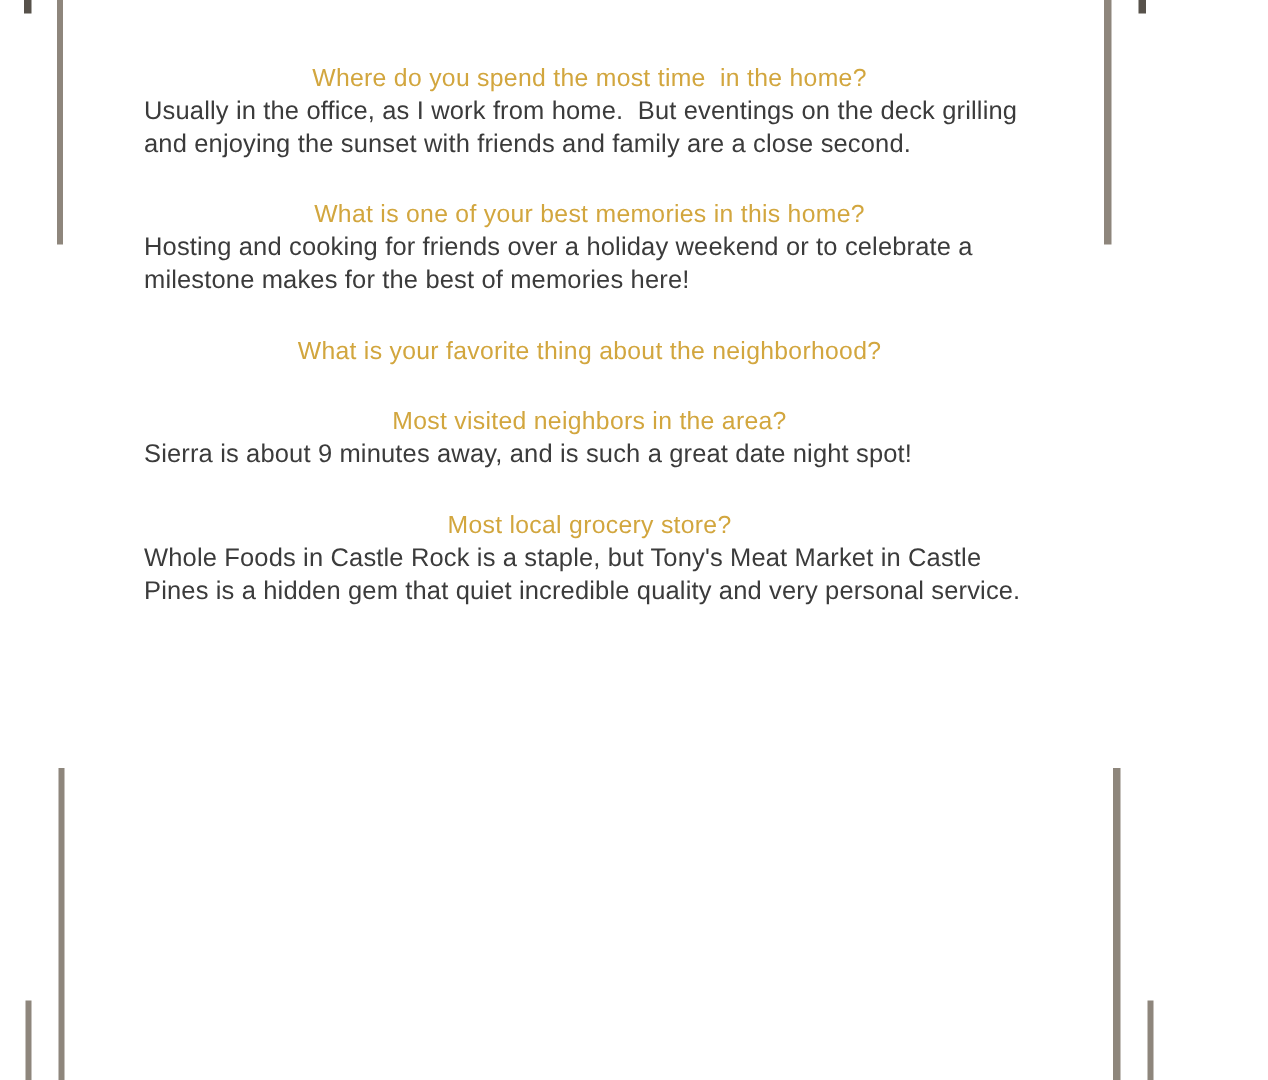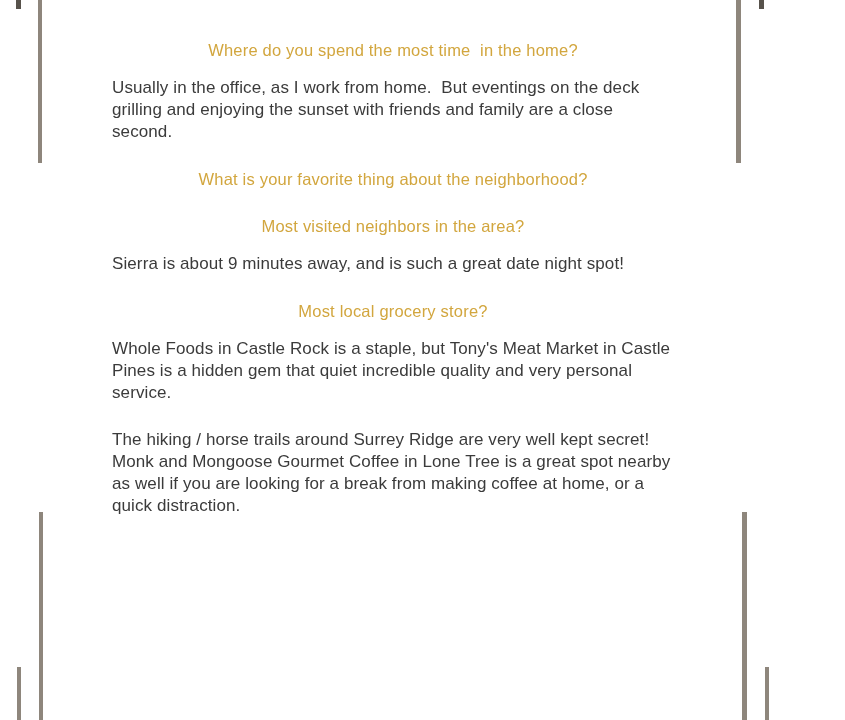--- a/index.html
+++ b/index.html
@@ -28,40 +28,40 @@
   #bar-top-right-stub  { left: 759px; top: 0;     width: 5px; height: 9px;  }
   #bar-bottom-left-long  { left: 39px;  top: 512px; width: 4px; height: 208px; }
   #bar-bottom-left-short { left: 17px;  top: 667px; width: 4px; height: 53px; }
   #bar-bottom-right-long  { left: 742px; top: 512px; width: 5px; height: 208px; }
   #bar-bottom-right-short { left: 765px; top: 667px; width: 4px; height: 53px; }
 
   
   #qa-list {
     position: absolute;
     left: 96px;
-    top: 0;
+    top: 15px;
     width: 594px;
-    padding-top: 39px;
+    padding-top: 26px;
     box-sizing: border-box;
   }
   .qa-block {
     margin: 0 0 25px 0;
   }
   .question {
     margin: 0;
     font-size: 16.5px;
     font-weight: 400;
     line-height: 22px;
     text-align: center;
     color: #d2a63e;
     letter-spacing: 0.2px;
     white-space: pre-wrap;
   }
   .answer {
-    margin: 16px;
+    margin: 0;
     font-size: 17px;
     font-weight: 400;
     line-height: 22px;
     text-align: left;
     color: #3b3b3b;
     letter-spacing: 0.1px;
     white-space: pre-wrap;
   }
 </style>
 </head>
@@ -76,31 +76,34 @@
 <div class="bar" id="bar-bottom-right-long"></div>
 <div class="bar" id="bar-bottom-right-short"></div>
 
 <main id="qa-list">
   <section class="qa-block">
     <h2 class="question">Where do you spend the most time  in the home?</h2>
     <p class="answer">Usually in the office, as I work from home.  But eventings on the deck grilling and enjoying the sunset with friends and family are a close second.</p>
   </section>
 
 
+  <section class="qa-block">
+    <h2 class="question">What is one of your best memories in this home?</h2>
+    <p class="answer">Hosting and cooking for friends over a holiday weekend or to celebrate a milestone makes for the best of memories here!</p>
+  </section>
 
   <section class="qa-block">
     <h2 class="question">What is your favorite thing about the neighborhood?</h2>
   </section>
 
   <section class="qa-block">
     <h2 class="question">Most visited neighbors in the area?</h2>
     <p class="answer">Sierra is about 9 minutes away, and is such a great date night spot!</p>
   </section>
 
   <section class="qa-block">
     <h2 class="question">Most local grocery store?</h2>
     <p class="answer">Whole Foods in Castle Rock is a staple, but Tony's Meat Market in Castle Pines is a hidden gem that quiet incredible quality and very personal service.</p>
   </section>
 
   <section class="qa-block">
-    <p class="answer">The hiking / horse trails around Surrey Ridge are very well kept secret! Monk and Mongoose Gourmet Coffee in Lone Tree is a great spot nearby as well if you are looking for a break from making coffee at home, or a quick distraction.</p>
   </section>
 </main>
 
 </body></html>

